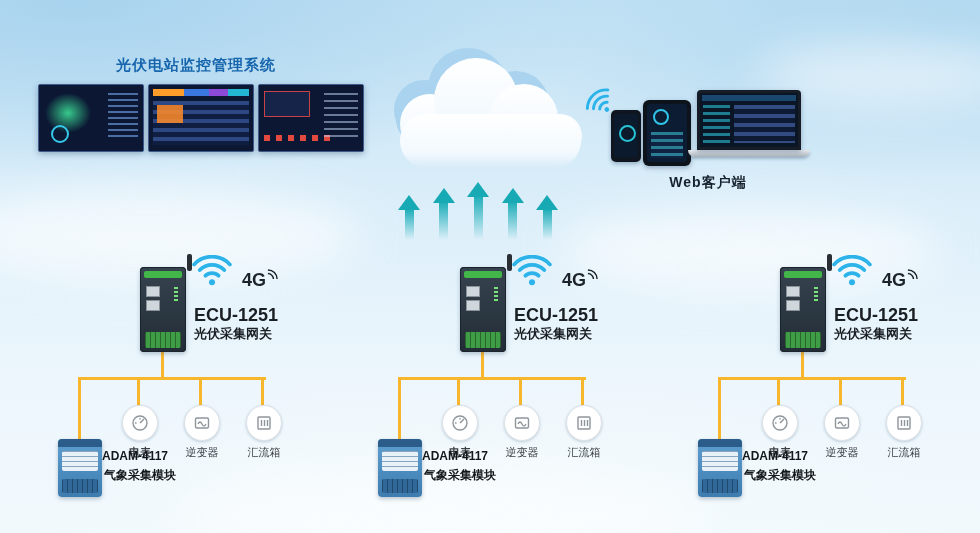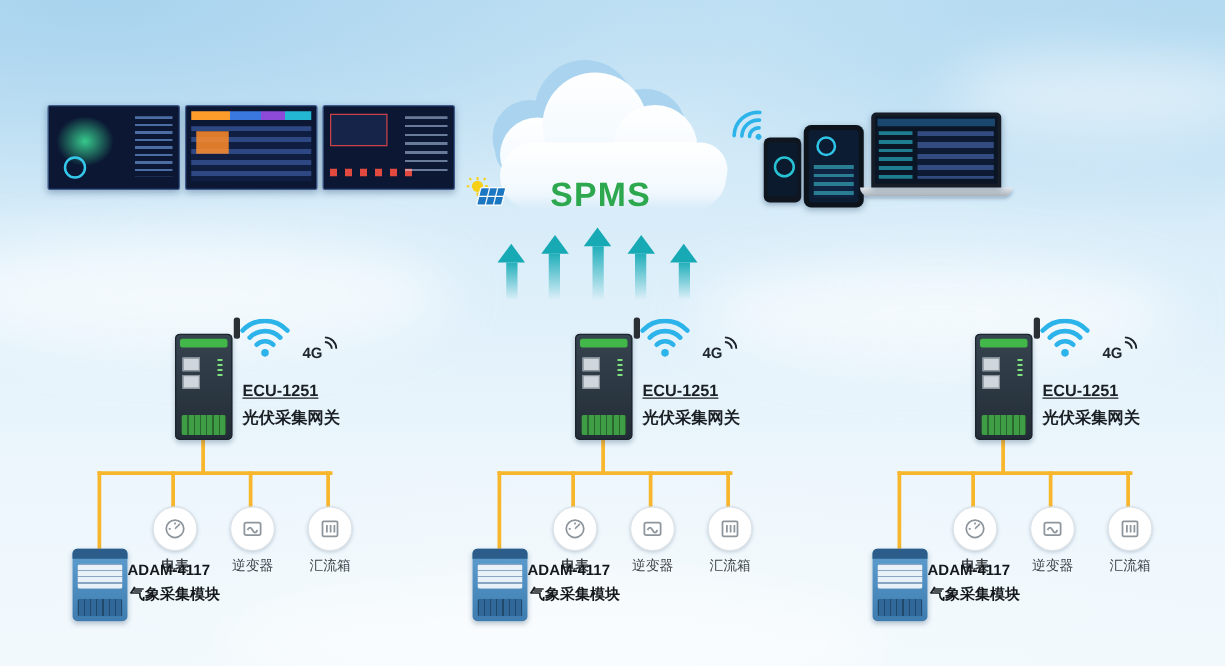--- a/index.html
+++ b/index.html
@@ -82,23 +82,23 @@
   .ecu{position:absolute;left:90px;top:12px;width:46px;height:85px;background:linear-gradient(#36444f,#222c36);border-radius:4px;box-shadow:inset 0 0 0 1px #1b232c,0 2px 4px rgba(40,70,100,.3);}
   .ecu i{position:absolute;display:block;}
   .ecu-ant{right:-6px;top:-13px;width:5px;height:17px;background:#2a2f35;border-radius:2px;}
   .ecu-top{left:4px;top:4px;right:4px;height:7px;background:#43b649;border-radius:2px;}
   .ecu-p1{left:6px;top:19px;width:12px;height:9px;background:#cfd6dc;border:1px solid #8a939b;}
   .ecu-p2{left:6px;top:33px;width:12px;height:9px;background:#cfd6dc;border:1px solid #8a939b;}
   .ecu-led{right:8px;top:20px;width:4px;height:16px;background:repeating-linear-gradient(#7de37d 0 2px,transparent 2px 4px);}
   .ecu-term{left:5px;bottom:4px;right:5px;height:16px;border-radius:2px;background:#3f9d45;background-image:repeating-linear-gradient(90deg,rgba(0,0,0,.35) 0 1px,transparent 1px 5px);}
 
   .gw-wifi{position:absolute;left:140px;top:0;}
-  .cell{position:absolute;left:192px;top:14px;font-size:12px;font-weight:bold;color:#1d242b;white-space:nowrap;}
+  .cell{position:absolute;left:192px;top:14px;font-size:18px;font-weight:bold;color:#1d242b;white-space:nowrap;}
   .cell svg{vertical-align:6px;margin-left:1px;}
-  .ecu-model{position:absolute;left:144px;top:50px;font-size:13px;font-weight:bold;color:#1a1f24;text-decoration:underline;}
+  .ecu-model{position:absolute;left:144px;top:50px;font-size:18px;font-weight:bold;color:#1a1f24;}
   .ecu-name{position:absolute;left:144px;top:70px;font-size:13px;font-weight:bold;color:#1a1f24;}
 
   .node{position:absolute;top:150px;width:60px;text-align:center;}
   .n1{left:60px;font-weight:bold;} .n2{left:122px;} .n3{left:184px;}
   .node-circle{width:34px;height:34px;margin:0 auto;border-radius:50%;background:#fff;border:1px solid #dde2e7;box-shadow:0 1px 3px rgba(80,110,140,.3);display:flex;align-items:center;justify-content:center;}
   .node-label{margin-top:4px;font-size:11px;color:#3a3f44;}
 
   .adam{position:absolute;left:8px;top:184px;width:44px;height:58px;background:linear-gradient(#5e9fd0,#3e7cb0);border-radius:4px;box-shadow:0 2px 4px rgba(40,70,100,.3);}
   .adam i{position:absolute;display:block;}
   .adam-cap{left:0;top:0;right:0;height:8px;background:#2c5d8a;border-radius:4px 4px 0 0;}
@@ -109,20 +109,21 @@
 </style>
 </head>
 <body>
 
 <div class="stage">
   <div class="sky-blob b1"></div>
   <div class="sky-blob b2"></div>
   <div class="sky-blob b3"></div>
   <div class="sky-blob b4"></div>
 
+  <div class="sys-title">光伏电站监控管理系统</div>
 
   <div class="monitors">
     <div class="monitor m1">
         <i class="glow"></i>
         <i class="ring"></i>
         <i class="cols"></i>
       </div>
     <div class="monitor m2">
         <i class="hdr"></i>
         <i class="rows"></i>
@@ -151,40 +152,20 @@
         <rect x="28" y="60" width="162" height="44" rx="22"></rect>
       </g>
       <g fill="url(#cg)">
         <circle cx="62" cy="86" r="30"></circle>
         <circle cx="108" cy="62" r="42"></circle>
         <circle cx="156" cy="80" r="34"></circle>
         <circle cx="192" cy="98" r="22"></circle>
         <rect x="32" y="76" width="181" height="54" rx="27"></rect>
       </g>
     </svg>
-    <div class="spms">
-      <span class="txt">SPMS</span>
-      <svg class="pv-icon" width="32" height="26" viewBox="0 0 32 26">
-        <g stroke="#f7d117" stroke-width="1.6">
-          <line x1="9" y1="0.5" x2="9" y2="3"></line>
-            <line x1="9" y1="13" x2="9" y2="15.5"></line>
-          <line x1="2.5" y1="8" x2="0.5" y2="8"></line>
-            <line x1="15" y1="8" x2="17.5" y2="8"></line>
-          <line x1="4" y1="3" x2="2.5" y2="1.5"></line>
-            <line x1="14" y1="3" x2="15.5" y2="1.5"></line>
-        </g>
-        <circle cx="9" cy="8" r="4.5" fill="#f7d117"></circle>
-        <g transform="skewX(-14) translate(12,0)">
-          <rect x="2" y="9" width="20" height="14" rx="1" fill="#1c77c3" stroke="#ffffff" stroke-width="1"></rect>
-          <line x1="2" y1="16" x2="22" y2="16" stroke="#ffffff" stroke-width="1"></line>
-          <line x1="9" y1="9" x2="9" y2="23" stroke="#ffffff" stroke-width="1"></line>
-          <line x1="15.5" y1="9" x2="15.5" y2="23" stroke="#ffffff" stroke-width="1"></line>
-        </g>
-      </svg>
-    </div>
   </div>
 
   <div class="arrows">
     <div class="arrow">
         <span class="head"></span>
         <span class="shaft" style="height:30px"></span>
       </div>
     <div class="arrow">
         <span class="head"></span>
         <span class="shaft" style="height:37px"></span>
@@ -227,20 +208,21 @@
       <div class="lap-screen">
           <div class="lap-inner">
             <i class="lap-top"></i>
             <i class="lap-left"></i>
             <i class="lap-right"></i>
           </div>
         </div>
       <div class="lap-base"></div>
     </div>
   </div>
+  <div class="web-label">Web客户端</div>
 
   <div class="grp" style="left:50px">
     <div class="yline v riser"></div>
     <div class="yline h hbar"></div>
     <div class="yline v dA"></div>
     <div class="yline v d1"></div>
     <div class="yline v d2"></div>
     <div class="yline v d3"></div>
     <div class="ecu">
       <i class="ecu-ant"></i>

